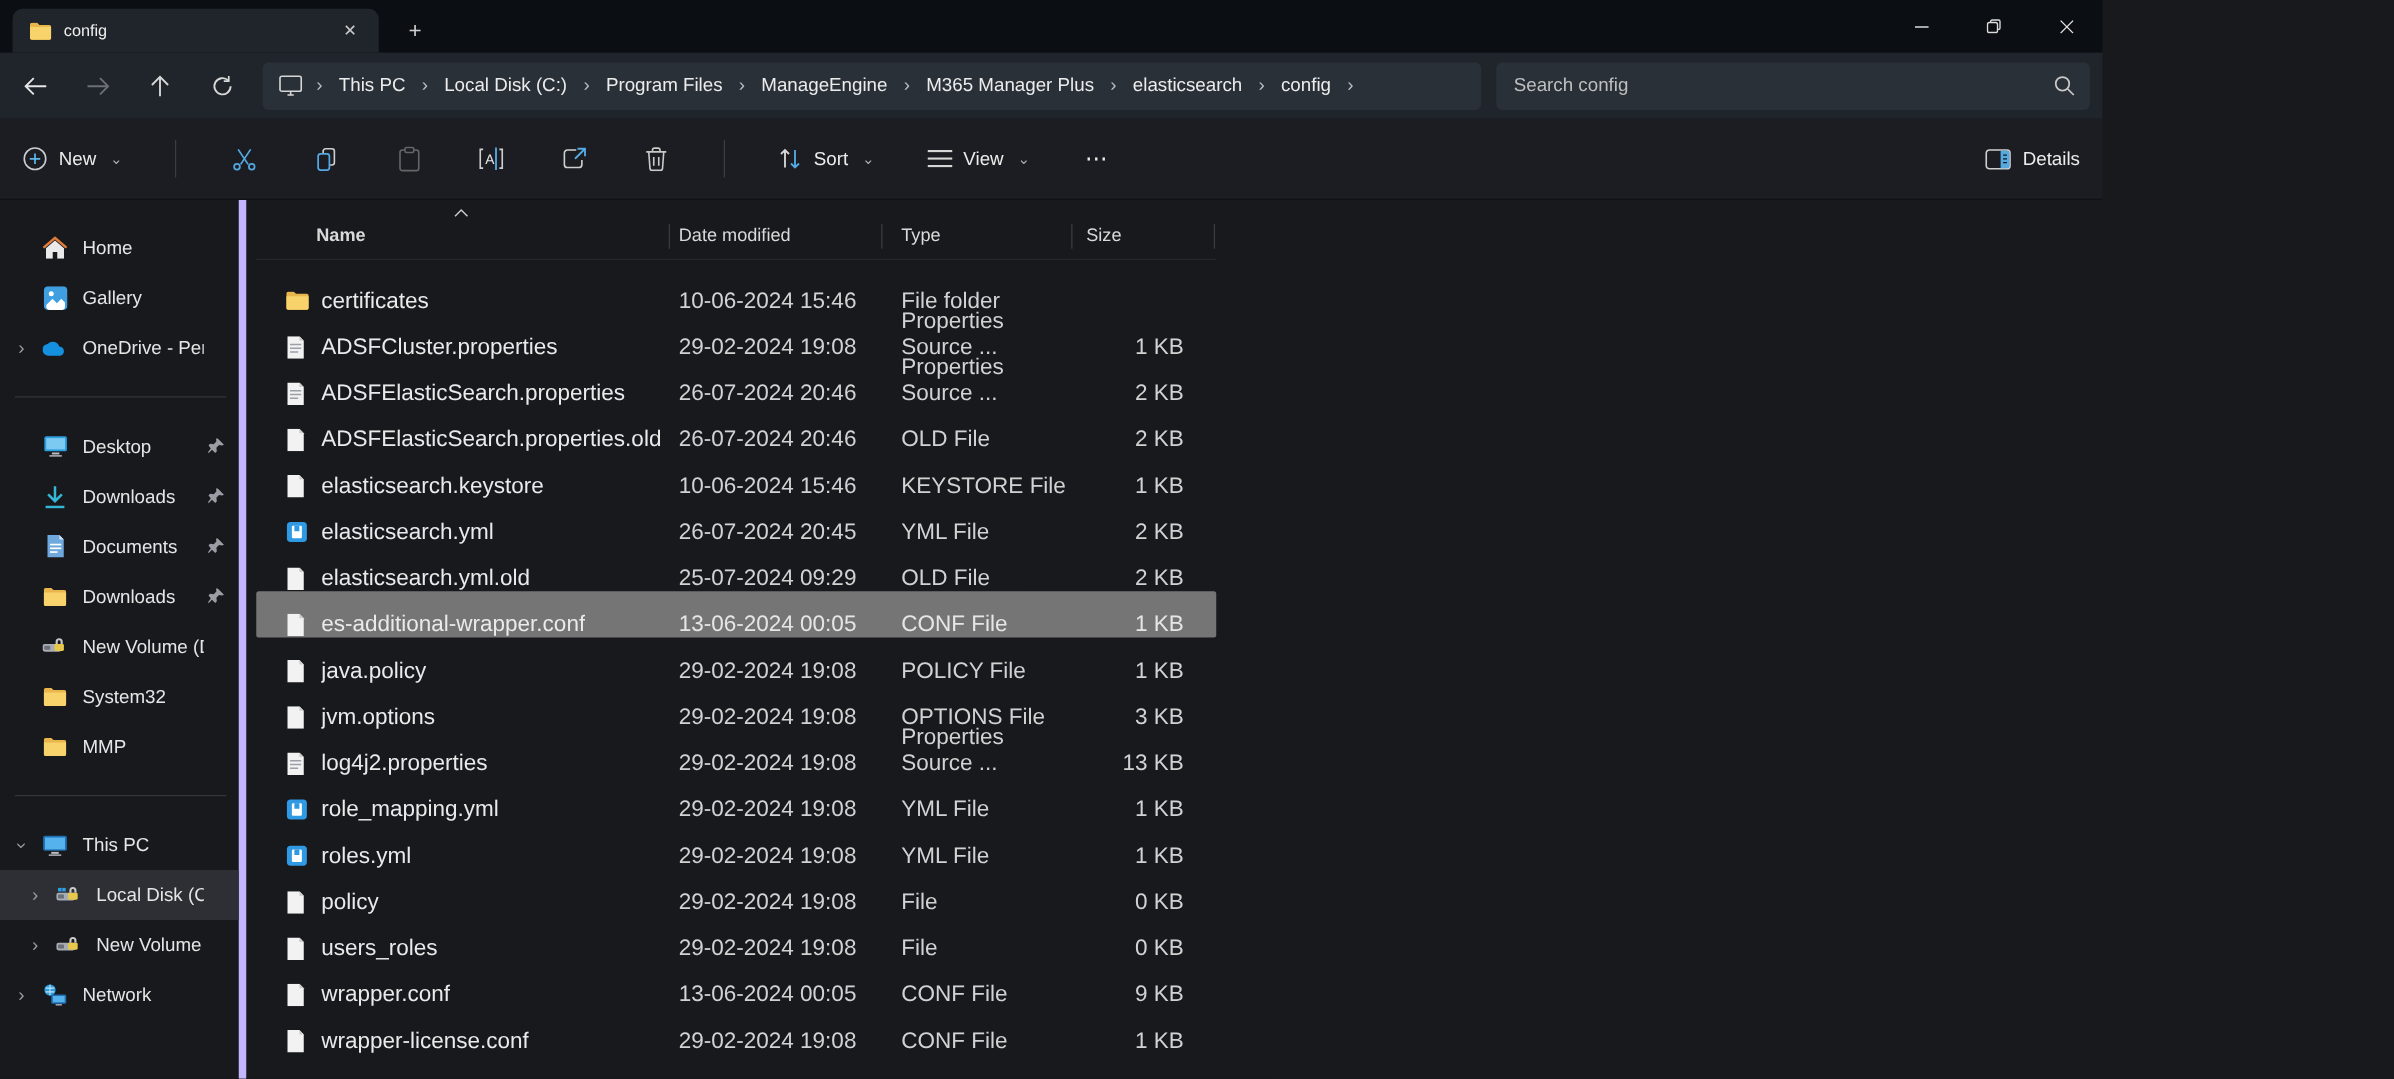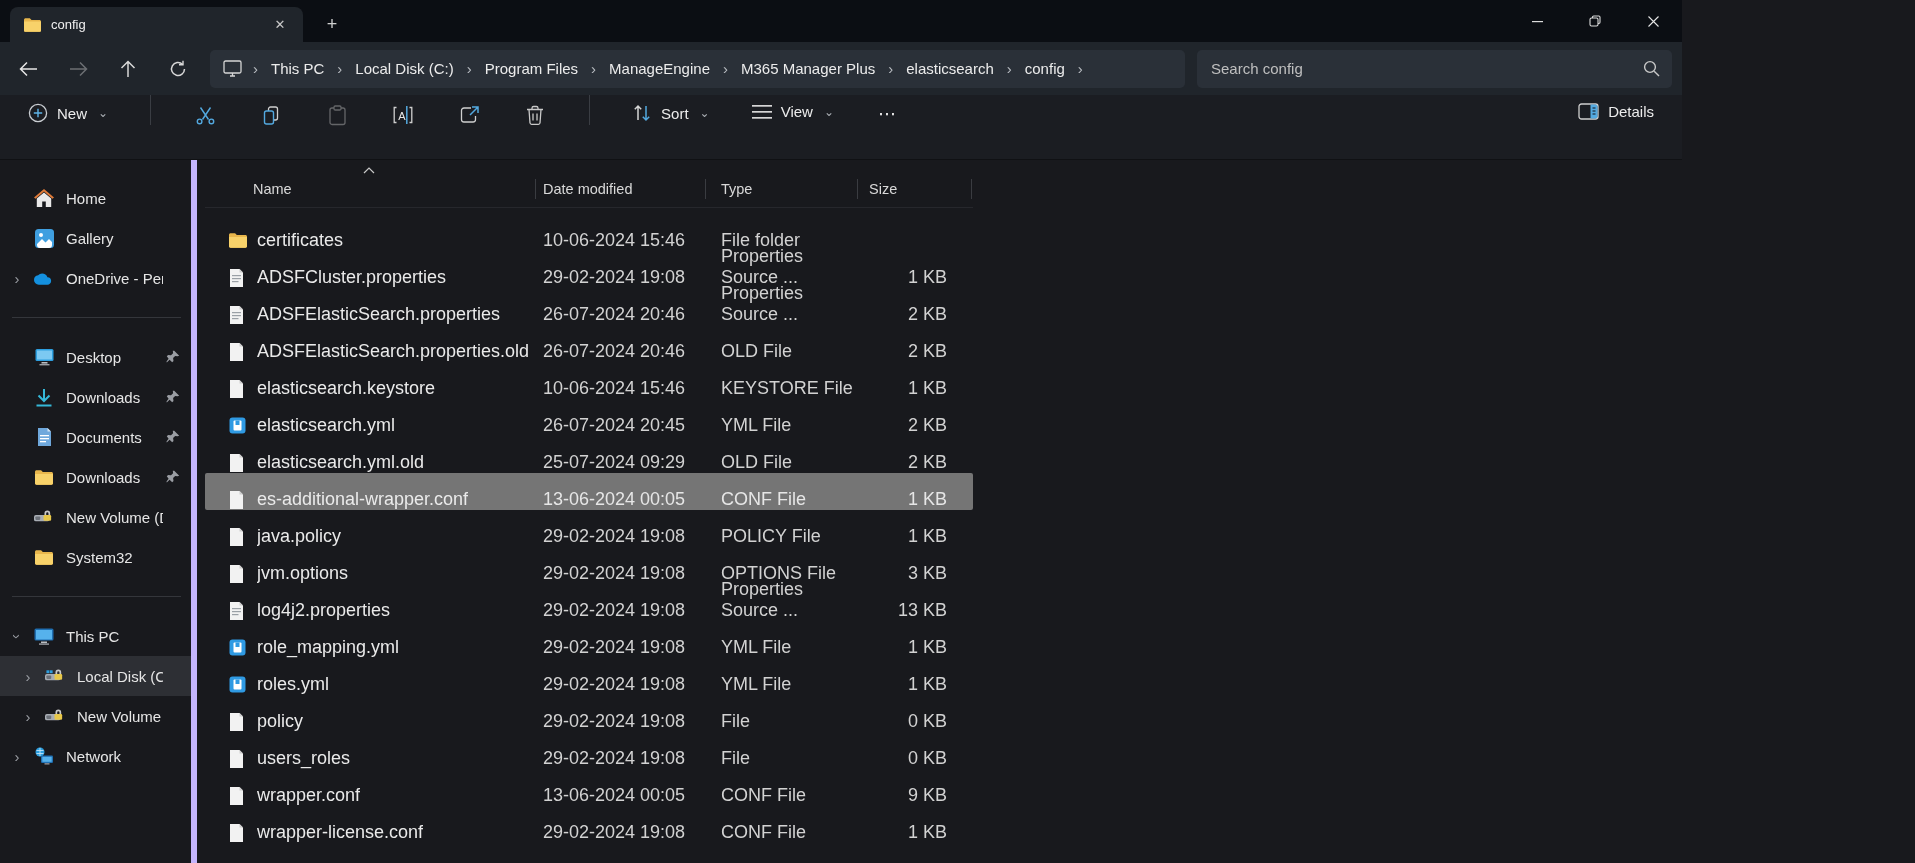--- a/index.html
+++ b/index.html
@@ -26,21 +26,21 @@
   .navbtn.dim svg { opacity:.38; }
   .bc-pill { flex:1; height:38px; background:#2a3038; border-radius:5px; display:flex; align-items:center; padding:0 8px 0 12px; margin-right:12px; overflow:hidden; }
   .crumb { font-size:15px; color:#ececec; padding:4px 6px; border-radius:4px; white-space:nowrap; cursor:default; }
   .crumb-ch { color:#b9bdc2; font-size:15px; padding:0 7px; }
   .search-pill { width:475px; height:38px; background:#2a3038; border-radius:5px; display:flex; align-items:center; padding:0 12px 0 14px; }
   .search-pill input { flex:1; background:transparent; border:none; outline:none; color:#0ea5e9; font-size:15px;
     font-family:"Liberation Sans","DejaVu Sans",sans-serif; }
   .search-pill input::placeholder { color:#bfbfbf; opacity:1; }
 
   
-  .toolbar { height:65px; background:#1b1d22; display:flex; align-items:flex-start; padding:0 18px; gap:22px;
+  .toolbar { height:65px; background:#1b1d22; display:flex; align-items:center; padding:0 8px; gap:22px;
     border-bottom:1px solid #101114; flex:none; }
   .tbtn { display:flex; align-items:center; gap:9px; padding:8px 10px; border-radius:5px; font-size:15px; color:#ececec; white-space:nowrap; }
   .tbtn .chev { color:#a9adb3; font-size:12px; margin-left:2px; }
   .ticon { width:44px; height:40px; display:flex; align-items:center; justify-content:center; border-radius:5px; }
   .ticon.dim { opacity:.45; }
   .tb-sep { width:1px; height:30px; background:#3a3d43; margin:0 10px; }
   .tb-spacer { flex:1; }
   .ellipsis-btn { font-size:18px; color:#ececec; letter-spacing:2px; padding:8px 12px; border-radius:5px; }
 
   
@@ -53,21 +53,21 @@
   .sb-item.child { padding-left:11px; }
   .sb-ic { width:20px; height:20px; flex:none; margin-right:12px; display:flex; align-items:center; justify-content:center; }
   .sb-label { font-size:15px; color:#e6e6e6; white-space:nowrap; overflow:hidden; flex:1; }
   .sb-pin { width:20px; flex:none; display:flex; justify-content:center; }
   .sb-sep { height:1px; background:#34363b; margin:19px 10px 19px 12px; }
 
   
   .content { flex:1; position:relative; padding-top:10px; }
   .colheader { height:38px; margin-left:8px; width:768px; display:flex; align-items:center;
     border-bottom:1px solid #26272c; position:relative; font-size:14.5px; color:#d9d9d9; }
-  .col-name  { width:334px; padding-left:48px; position:relative; }
+  .col-name  { width:334px; padding-left:48px; position:relative;font-weight:bold; }
   .col-date  { width:170px; padding-left:4px; }
   .col-type  { width:152px; padding-left:12px; }
   .col-size  { width:112px; padding-left:8px; }
   .sort-caret { position:absolute; left:158px; top:-14px; color:#c9c9c9; font-size:11px; }
   .hdr-sep { position:absolute; top:9px; width:1px; height:20px; background:#3a3c41; }
   .rows { margin-left:8px; width:768px; margin-top:6px; }
   .frow { height:37px; display:flex; align-items:flex-end; font-size:18px; border-radius:2px; cursor:default; }
   .frow.selected { background:#757575; }
   .f-icwrap { width:334px; display:flex; align-items:center; padding-left:24px; }
   .f-ic { width:18px; height:18px; margin-right:10px; flex:none; display:flex; align-items:center; }
@@ -399,20 +399,35 @@
               <path fill="#f8d26a" d="M0 4h18v9.1c0 .9-.7 1.6-1.6 1.6H1.6C.7 14.7 0 14 0 13.1V4z"></path>
             </svg>
           </span>
     <span class="sb-label">System32</span>
     <span class="sb-pin" style="visibility: hidden;">
       <svg width="14" height="14" viewBox="0 0 14 14" fill="#9a9da3">
               <path d="M8.2.8l5 5-1.6.5-2.4-.3-2.1 2.1.4 2.9-1.3 1.3-2.6-2.6L.8 12.5l-.3-1 2.1-2.7L.8 6.2l1.3-1.3 2.9.4L7.1 3.2l-.3-2.4z"></path>
             </svg>
     </span>
   </div>
+        <div class="sb-item">
+    <span class="sb-chev"></span>
+    <span class="sb-ic">
+            <svg width="18" height="15" viewBox="0 0 18 15">
+              <path fill="#e8b64c" d="M0 1.9C0 1 .7.3 1.6.3h4.5L7.8 2h8.6c.9 0 1.6.7 1.6 1.6v9.5c0 .9-.7 1.6-1.6 1.6H1.6C.7 14.7 0 14 0 13.1V1.9z"></path>
+              <path fill="#f8d26a" d="M0 4h18v9.1c0 .9-.7 1.6-1.6 1.6H1.6C.7 14.7 0 14 0 13.1V4z"></path>
+            </svg>
+          </span>
+    <span class="sb-label">MMP</span>
+    <span class="sb-pin" style="visibility: hidden;">
+      <svg width="14" height="14" viewBox="0 0 14 14" fill="#9a9da3">
+              <path d="M8.2.8l5 5-1.6.5-2.4-.3-2.1 2.1.4 2.9-1.3 1.3-2.6-2.6L.8 12.5l-.3-1 2.1-2.7L.8 6.2l1.3-1.3 2.9.4L7.1 3.2l-.3-2.4z"></path>
+            </svg>
+    </span>
+  </div>
         <div class="sb-sep"></div>
         <div class="sb-item">
     <span class="sb-chev down">›</span>
     <span class="sb-ic">
             <svg width="20" height="17" viewBox="0 0 20 17">
               <rect x="0.5" y="0.5" width="19" height="12" rx="1.5" fill="#1f6fb2"></rect>
               <rect x="2" y="2" width="16" height="9.5" fill="#56b2ec"></rect>
               <rect x="7" y="13.5" width="6" height="1.6" fill="#b9bdc2"></rect>
               <rect x="5" y="15.4" width="10" height="1.4" fill="#9a9da3"></rect>
             </svg>

